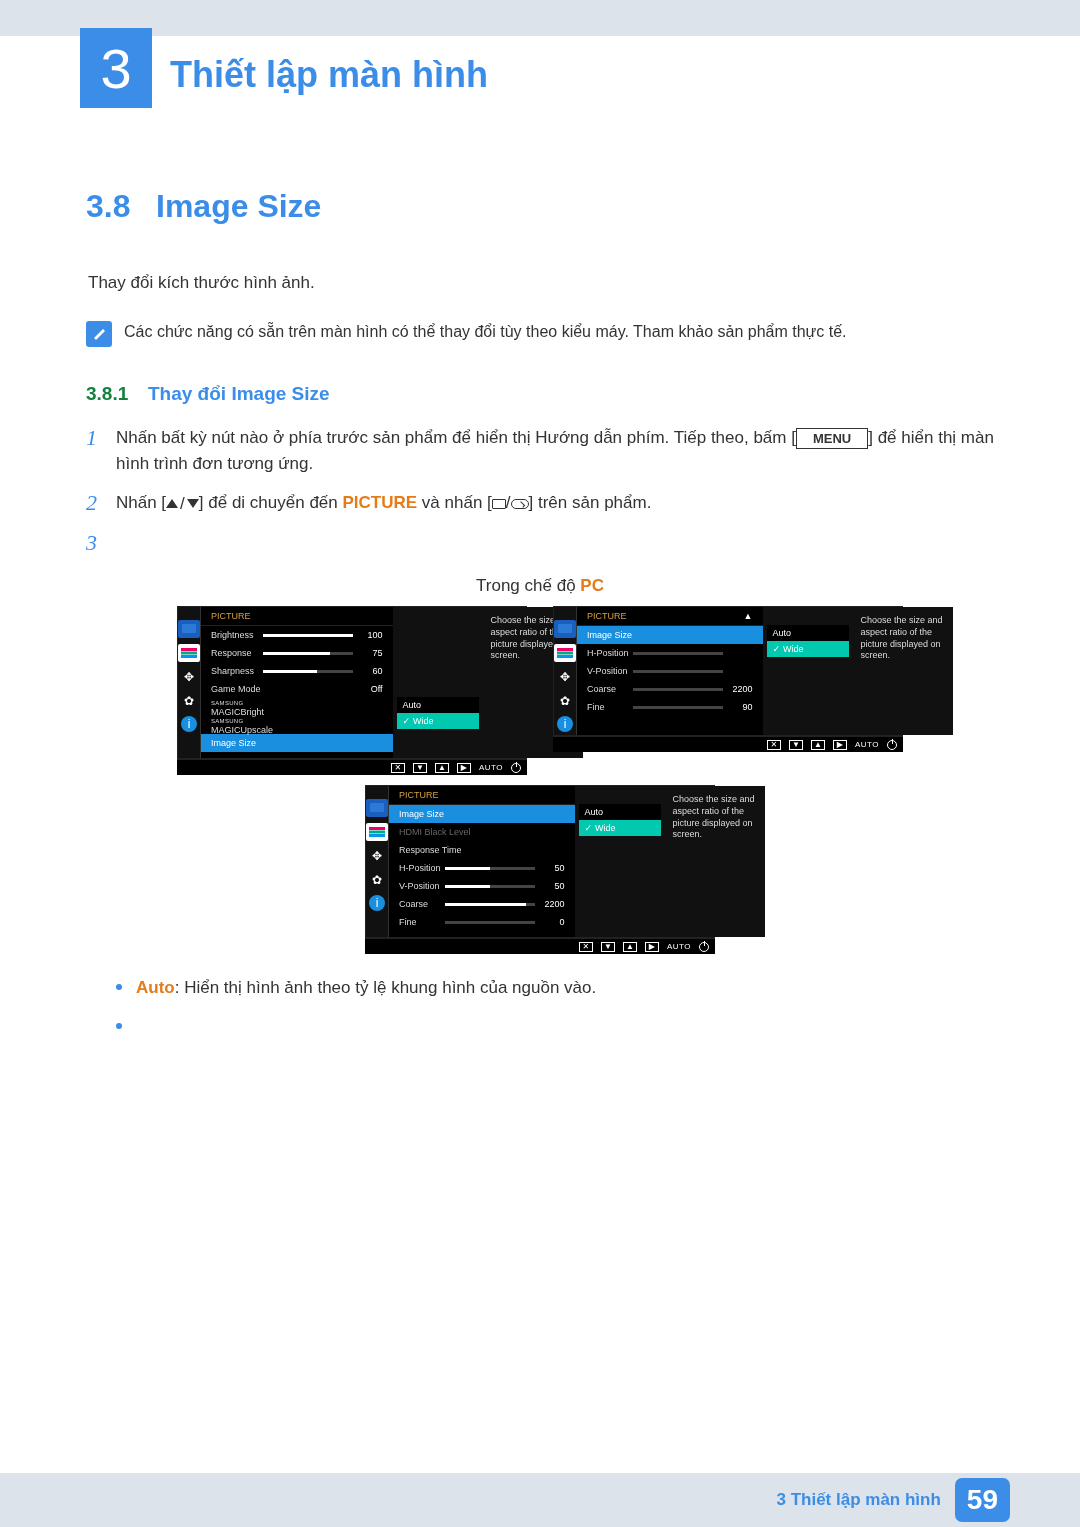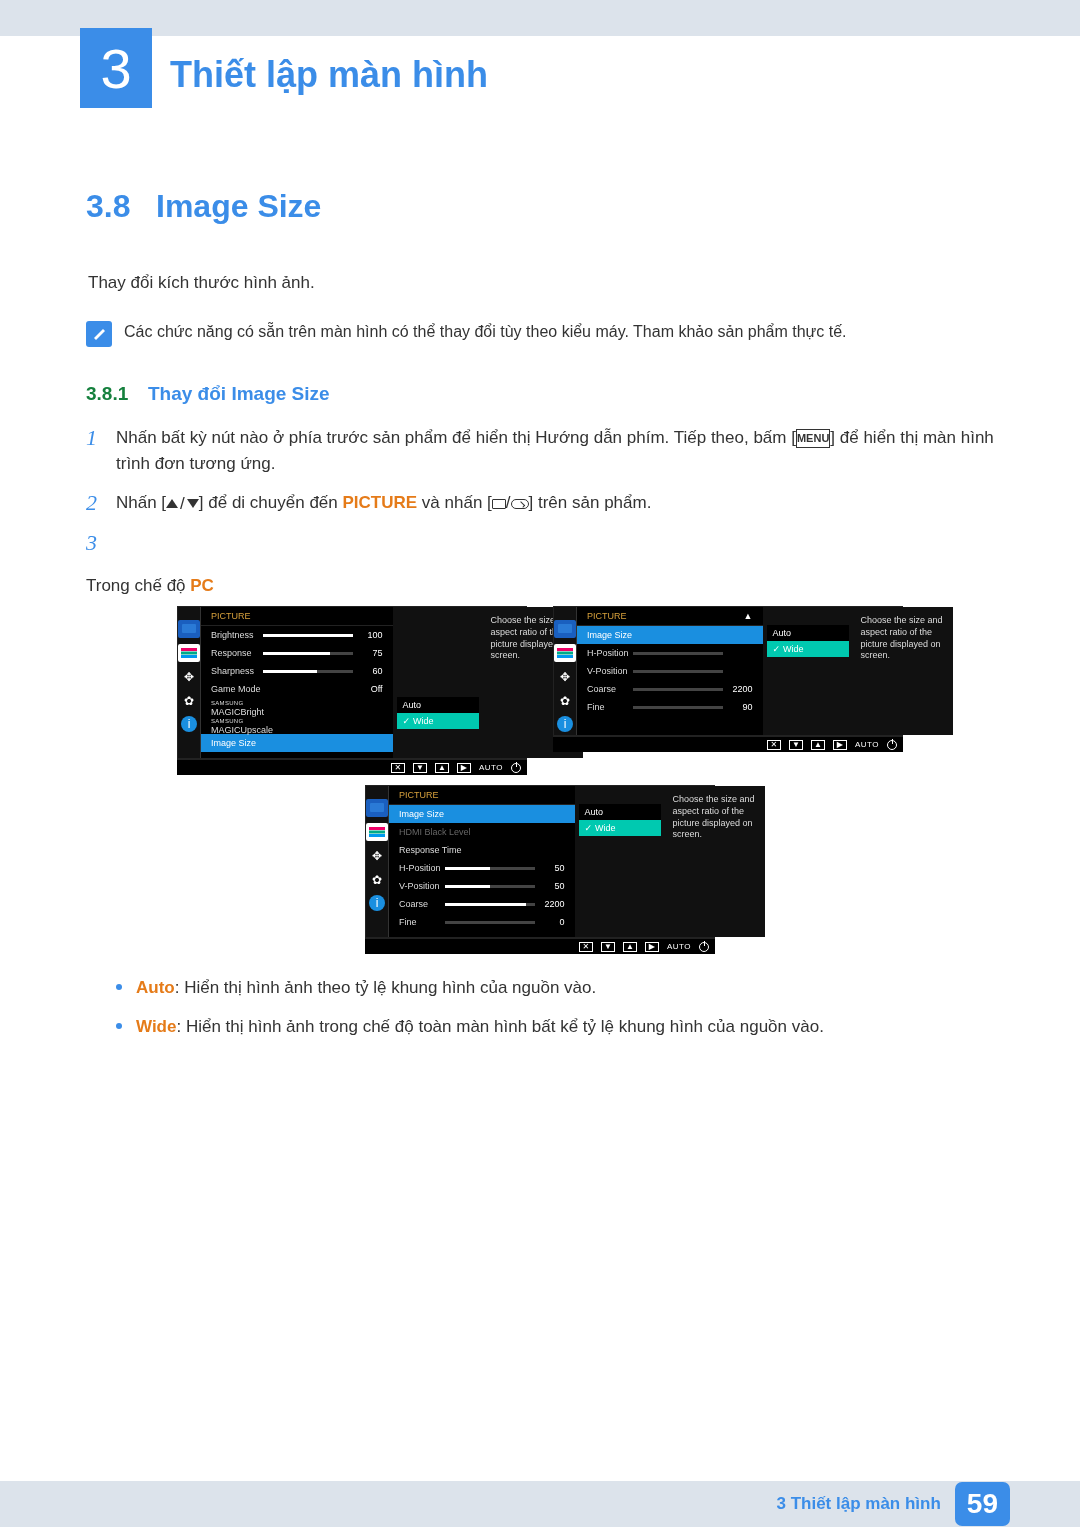--- a/index.html
+++ b/index.html
@@ -25,32 +25,32 @@
   .note-text { font-size: 16px; line-height: 1.4; }
 
   .subsection-row { display: flex; align-items: baseline; margin-bottom: 20px; }
   .subsection-num { color: #15803d; font-size: 19px; font-weight: bold; width: 62px; }
   .subsection-title { color: #3b8de8; font-size: 19px; font-weight: bold; }
 
   .step-list { margin-left: 0; }
   .step-row { display: flex; align-items: flex-start; margin-bottom: 14px; }
   .step-num { color: #3b8de8; font-size: 22px; font-style: italic; font-family: Georgia, serif; width: 30px; flex-shrink: 0; }
   .step-body { font-size: 17px; line-height: 1.5; }
-  .menu-key { border: 1.5px solid #333; padding: 0 0; font-weight: bold; font-size: 11px; display:inline-block; vertical-align: middle; }
+  .menu-key { border: 1.5px solid #333; padding: 0 16px; font-weight: bold; font-size: 13px; display:inline-block; vertical-align: middle; }
   .kw-picture { color: #e57b19; font-weight: bold; }
   .kw-image { color: #e57b19; font-weight: bold; }
   .tri-group { display:inline-flex; align-items:center; vertical-align:middle; gap:2px; }
   .tri { display:inline-block; width:0; height:0; }
   .tri-up { border-left:6px solid transparent; border-right:6px solid transparent; border-bottom:9px solid #333; }
   .tri-down { border-left:6px solid transparent; border-right:6px solid transparent; border-top:9px solid #333; }
   .rect-icon { display:inline-block; width:14px; height:10px; border:1.5px solid #333; vertical-align:middle; border-radius:1px; }
   .enter-icon { display:inline-block; width:18px; height:10px; border:1.5px solid #333; border-radius:6px; vertical-align:middle; position:relative; }
   .enter-icon::after{content:'';position:absolute;right:3px;top:3px;width:5px;height:2px;border-top:1.5px solid #333;border-right:1.5px solid #333;transform:rotate(45deg);}
 
-  .mode-label { font-size:17px; margin: 20px 0 10px; }
+  .mode-label { text-align:center; font-size:17px; margin: 20px 0 10px; }
   .mode-pc { color:#e57b19; font-weight:bold; }
 
   
   .osd-row { display:flex; justify-content:center; gap: 26px; margin-bottom: 10px; }
   .osd-single { display:flex; justify-content:center; margin-bottom: 10px; }
 
   .osd-wrap { display:flex; flex-direction:column; align-items:flex-start; }
   .osd { display:flex; background:#000; color:#fff; font-size:9px; width: 350px; border: 1px solid #222; }
   .osd-left-tabs { width: 30px; background:#111; display:flex; flex-direction:column; border-right:1px solid #333; padding-top: 10px; }
   .tab-icon { width:22px; height:18px; margin: 3px auto; border-radius:2px; display:flex; align-items:center; justify-content:center; font-size:12px; color:#fff; }
@@ -87,21 +87,21 @@
   .foot-power::after { content:''; position:absolute; top:-2px; left:4px; width:1px; height:5px; background:#fff; }
   .magic-small { font-size: 6px; letter-spacing:0.3px; white-space:nowrap; }
 
   
   .bullet-block { margin: 22px 0 0 30px; }
   .bullet-row { display:flex; align-items:flex-start; margin-bottom: 14px; font-size:17px; line-height:1.45; }
   .bullet-dot { width:6px; height:6px; background:#3b8de8; border-radius:50%; margin: 8px 14px 0 0; flex-shrink:0; }
   .bullet-kw { color:#e57b19; font-weight:bold; }
 
   
-  .page-footer { position:absolute; bottom:0; left:0; right:0; height:46px; background:#dce3eb; display:flex; align-items:center; justify-content:flex-end; padding-right: 70px; }
+  .page-footer { position:absolute; bottom:0; left:0; right:0; height:54px; background:#dce3eb; display:flex; align-items:center; justify-content:flex-end; padding-right: 70px; }
   .footer-chapter { color:#3b8de8; font-size:17px; font-weight:bold; margin-right: 14px; }
   .footer-pagenum { background:#3b8de8; color:#fff; font-size:28px; font-weight:bold; padding: 6px 12px; border-radius: 7px; }
 </style>
 </head>
 <body>
 
 <div class="page">
 
   <div class="header-bar"></div>
   <div class="header-row">
@@ -390,21 +390,20 @@
       </div>
     </div>
 
     <div class="bullet-block">
       <div class="bullet-row">
         <div class="bullet-dot"></div>
         <div><span class="bullet-kw">Auto</span><span>: Hiển thị hình ảnh theo tỷ lệ khung hình của nguồn vào.</span></div>
       </div>
       <div class="bullet-row">
         <div class="bullet-dot"></div>
-        <div><span class="bullet-kw">Wide</span><span>: Hiển thị hình ảnh trong chế độ toàn màn hình bất kể tỷ lệ khung hình của nguồn vào.</span></div>
       </div>
     </div>
 
   </div>
 
   <div class="page-footer">
     <div class="footer-chapter">3 Thiết lập màn hình</div>
     <div class="footer-pagenum">59</div>
   </div>
 

